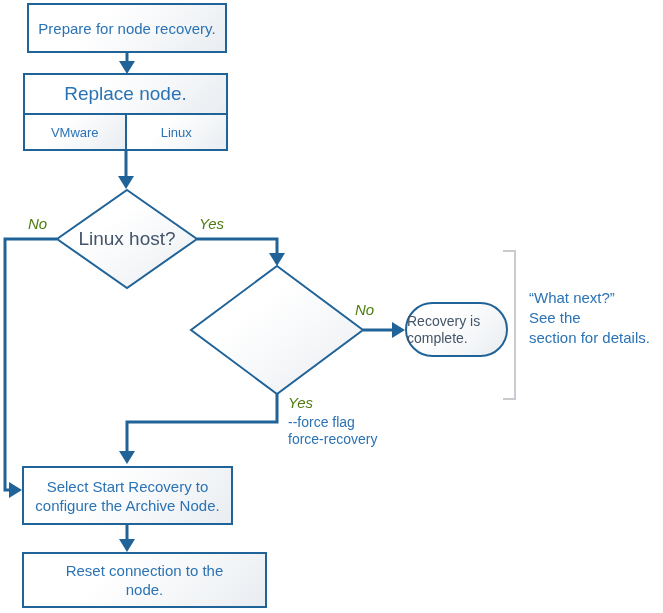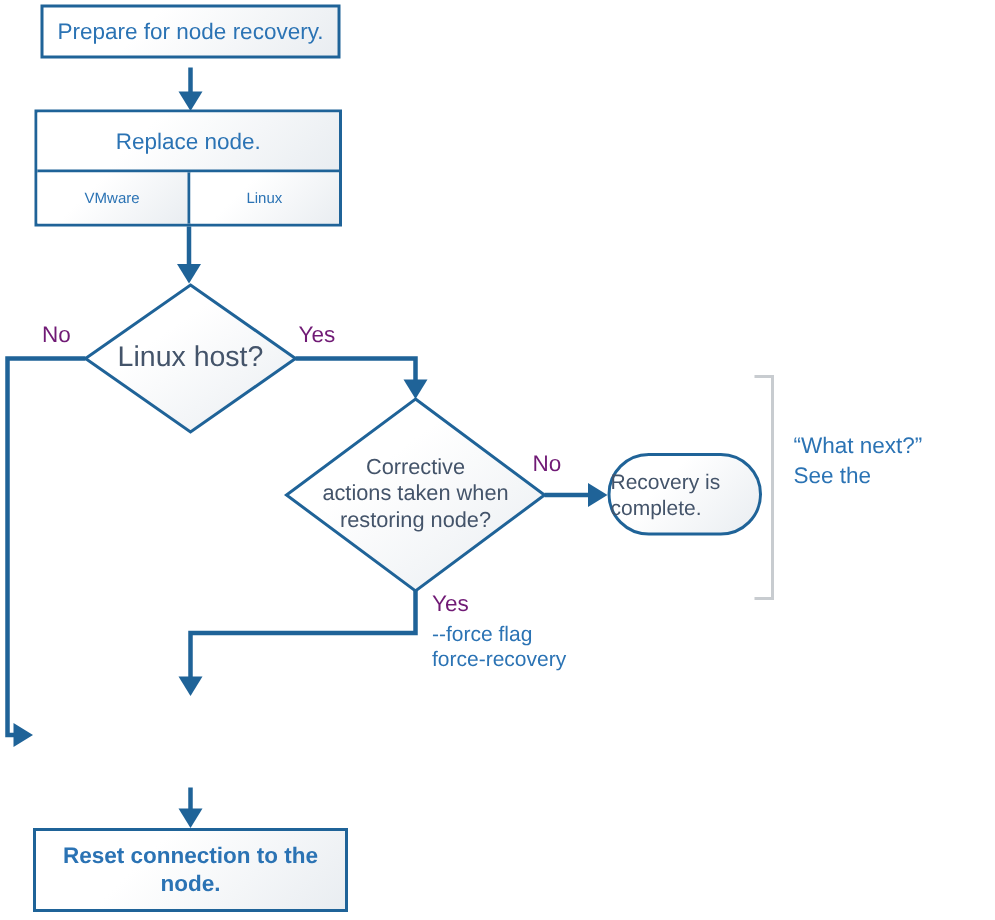--- a/index.html
+++ b/index.html
@@ -7,42 +7,42 @@
     position:relative;width:663px;height:613px;background:#ffffff;overflow:hidden;
     font-family:"Liberation Sans", sans-serif;
   }
   .layer{position:absolute;left:0;top:0;width:663px;height:613px;}
   .box{
     position:absolute;box-sizing:border-box;border:2px solid #1f6398;
     background:linear-gradient(135deg,#ffffff 35%,#e9edf1 100%);
     display:flex;flex-direction:column;align-items:center;justify-content:center;
     color:#2b73b4;font-size:15px;line-height:19px;text-align:center;
   }
-  .box-prepare{left:27px;top:3px;width:200px;height:36px;}
+  .box-prepare{left:27px;top:3px;width:200px;height:50px;}
   .replace-group{position:absolute;left:23px;top:73px;width:205px;height:78px;box-sizing:border-box;border:2px solid #1f6398;display:flex;flex-direction:column;}
-  .replace-header{flex:0 0 38px;border-bottom:2px solid #1f6398;display:flex;align-items:center;justify-content:center;background:linear-gradient(135deg,#ffffff 35%,#e9edf1 100%);color:#2b73b4;font-size:15px;}
+  .replace-header{flex:0 0 38px;border-bottom:2px solid #1f6398;display:flex;align-items:center;justify-content:center;background:linear-gradient(135deg,#ffffff 35%,#e9edf1 100%);color:#2b73b4;font-size:19px;}
   .replace-row{flex:1;display:flex;}
-  .replace-cell{flex:1;display:flex;align-items:center;justify-content:center;background:linear-gradient(135deg,#ffffff 35%,#e9edf1 100%);color:#2b73b4;font-size:10px;text-align:right;}
+  .replace-cell{flex:1;display:flex;align-items:center;justify-content:center;background:linear-gradient(135deg,#ffffff 35%,#e9edf1 100%);color:#2b73b4;font-size:13px;text-align:right;}
   .replace-cell.first{border-right:2px solid #1f6398;}
   .diamond-label{
     position:absolute;display:flex;flex-direction:column;align-items:center;justify-content:center;
     color:#44546a;text-align:center;pointer-events:none;
   }
   .diamond1-label{left:57px;top:190px;width:140px;height:98px;font-size:19px;}
   .diamond2-label{left:191px;top:266px;width:172px;height:128px;font-size:14.5px;line-height:17.5px;}
   .stadium{
     position:absolute;left:405px;top:302px;width:103px;height:55px;box-sizing:border-box;
     border:2px solid #1f6398;border-radius:28px;
     background:linear-gradient(135deg,#ffffff 35%,#e9edf1 100%);
     display:flex;flex-direction:column;align-items:flex-start;justify-content:center;
     color:#44546a;font-size:14px;line-height:17px;text-align:center;
   }
   .box-select{left:22px;top:466px;width:211px;height:59px;}
-  .box-reset{left:22px;top:552px;width:210px;height:56px;font-weight:bold;}
-  .lbl{position:absolute;color:#701a75;font-size:15px;line-height:17px;white-space:nowrap;}
+  .box-reset{left:22px;top:552px;width:245px;height:56px;}
+  .lbl{position:absolute;color:#4d7c0f;font-size:15px;line-height:17px;white-space:nowrap;font-style:italic;}
   .lbl-no1{left:28px;top:215px;}
   .lbl-yes1{left:199px;top:215px;}
   .lbl-no2{left:355px;top:301px;}
   .lbl-yes2{left:288px;top:394px;}
   .force-note{position:absolute;left:288px;top:414px;color:#2b73b4;font-size:14px;line-height:16.5px;white-space:nowrap;}
   .see-note{position:absolute;left:529px;top:288px;color:#2b73b4;font-size:15px;line-height:20px;white-space:nowrap;}
 </style>
 </head>
 <body>
 
@@ -106,45 +106,45 @@
     <div class="replace-row">
       <div class="replace-cell first">VMware</div>
       <div class="replace-cell">Linux</div>
     </div>
   </div>
 
   <div class="diamond-label diamond1-label">
     <div>Linux host?</div>
   </div>
 
-  <div class="diamond-label diamond2-label">
-    <div>Corrective</div>
-    <div>actions taken when</div>
-    <div>restoring node?</div>
-  </div>
 
   <div class="stadium">
     <div>Recovery is</div>
     <div>complete.</div>
   </div>
 
+  <div class="box box-select">
+    <div>Select Start Recovery to</div>
+    <div>configure the Archive Node.</div>
+  </div>
 
   <div class="box box-reset">
     <div>Reset connection to the</div>
     <div>node.</div>
   </div>
 
   <div class="lbl lbl-no1">No</div>
   <div class="lbl lbl-yes1">Yes</div>
   <div class="lbl lbl-no2">No</div>
   <div class="lbl lbl-yes2">Yes</div>
 
   <div class="force-note">
     <div>--force flag</div>
     <div>force-recovery</div>
   </div>
 
   <div class="see-note">
     <div>“What next?”</div>
     <div>See the</div>
+    <div>section for details.</div>
   </div>
 
 </div>
 
 </body></html>

